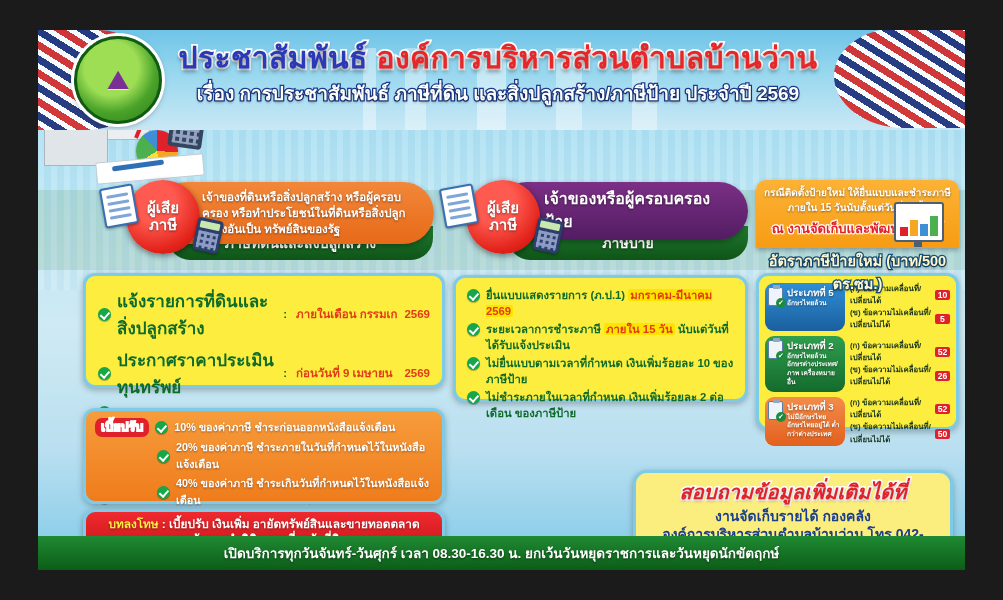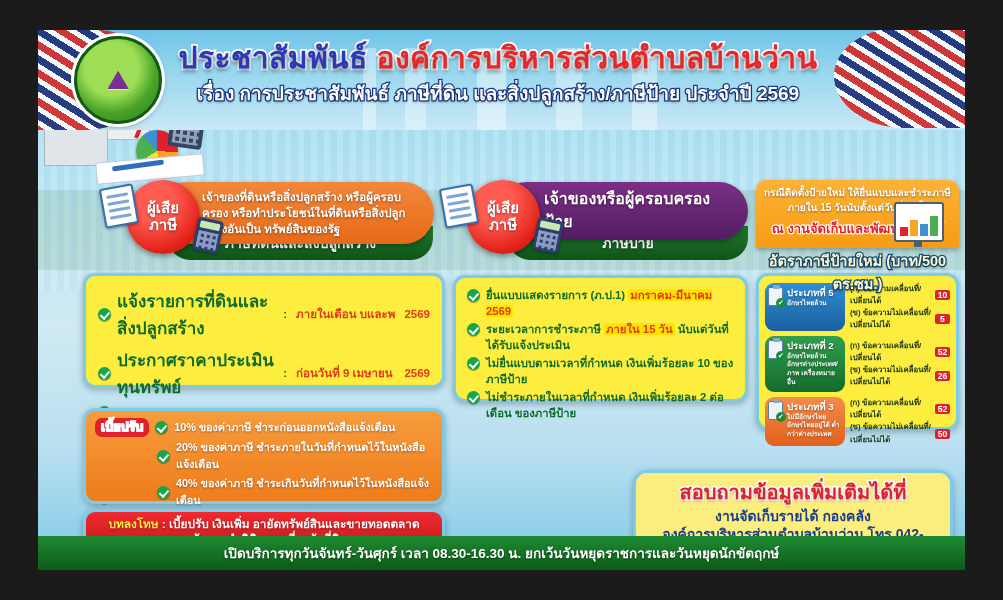--- a/index.html
+++ b/index.html
@@ -248,20 +248,21 @@
   #contact {
     left: 595px; top: 440px; width: 320px; height: 86px;
     background: #fced7f; border: 3px solid #7ecbe8; border-radius: 14px;
     box-shadow: 0 2px 6px rgba(0,0,0,.28); z-index: 8;
     padding: 7px 10px; text-align: center;
   }
   #contact .c1 {
     color: #e0232a; font-size: 20px; font-weight: 700; line-height: 1.2;
     -webkit-text-stroke: 3px #ffffff; paint-order: stroke fill;
     text-shadow: 0 2px 3px rgba(0,0,0,.25);
+    font-style: italic;
   }
   #contact .c2 { margin-top: 3px; color: #1b3f8f; font-size: 14px; font-weight: 700; line-height: 1.3; }
   #contact .c3 { color: #1b3f8f; font-size: 14px; font-weight: 700; line-height: 1.3; }
 
   
   #footer {
     left: 0; bottom: 0; width: 927px; height: 34px;
     background: linear-gradient(#1f8a33, #0c5d17); z-index: 9;
     display: flex; align-items: center; justify-content: center;
   }
@@ -386,21 +387,21 @@
     <span>ผู้เสีย</span>
     <span>ภาษี</span>
     <div class="calc-ic"></div>
   </div>
 
   <div class="ypanel layer" id="sched-list" style="left:45px; top:243px; width:362px; height:115px;">
       <div class="row">
         <span class="chk"></span>
         <span class="lbl">แจ้งรายการที่ดินและสิ่งปลูกสร้าง</span>
         <span class="sep">:</span>
-        <span class="val">ภายในเดือน บและพ</span>
+        <span class="val">ภายในเดือน กรรมเก</span>
         <span class="yr">2569</span>
       </div>
       <div class="row">
         <span class="chk"></span>
         <span class="lbl">ประกาศราคาประเมินทุนทรัพย์</span>
         <span class="sep">:</span>
         <span class="val">ก่อนวันที่ 9 เมษายน</span>
         <span class="yr">2569</span>
       </div>
       <div class="row">

